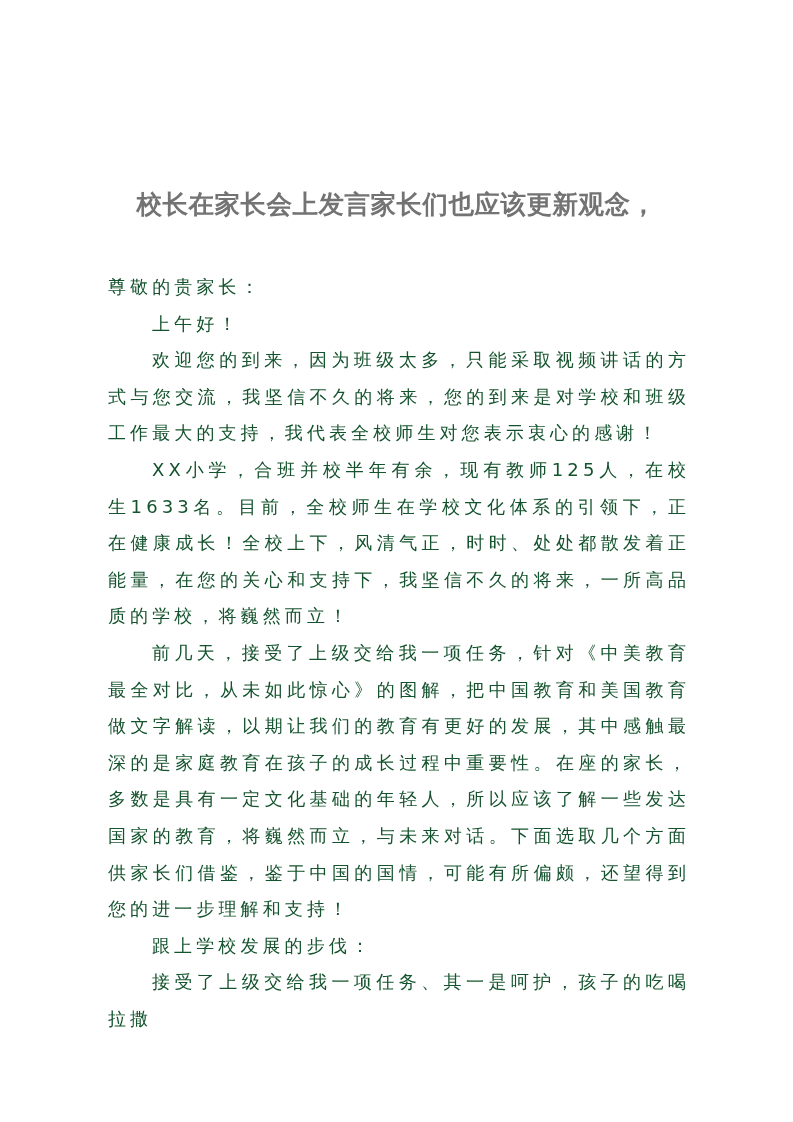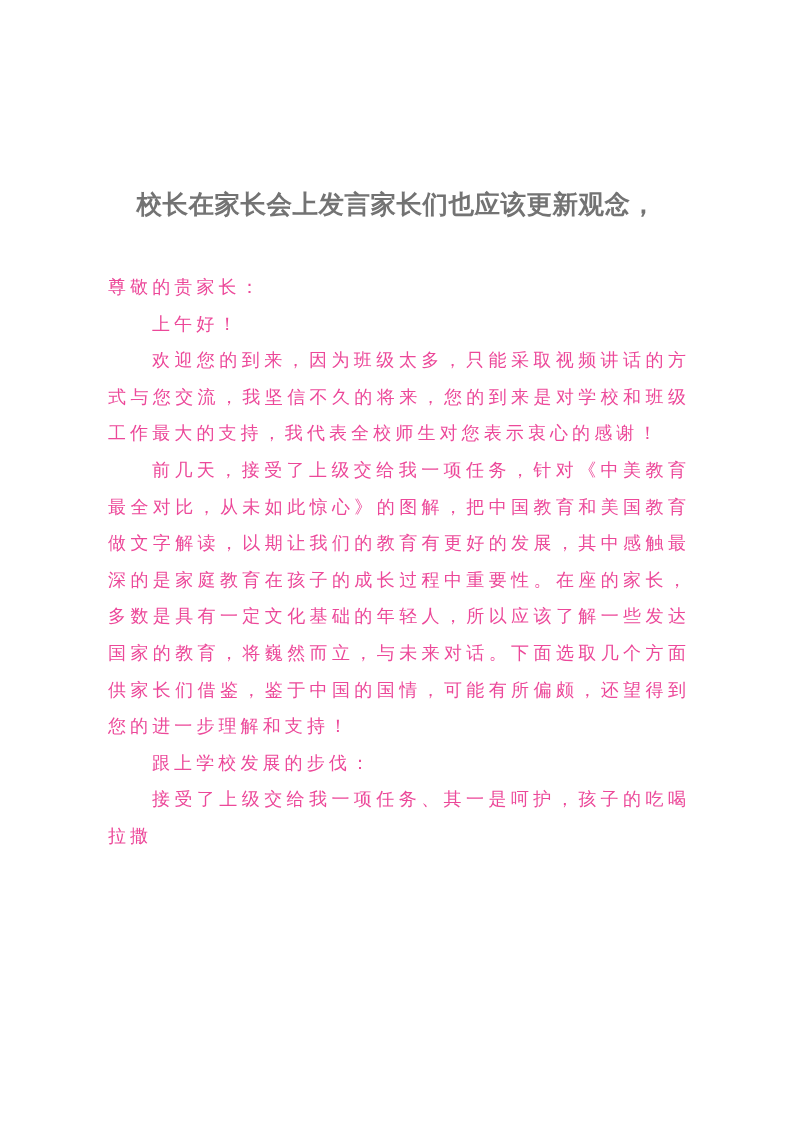--- a/index.html
+++ b/index.html
@@ -7,35 +7,36 @@
   .page { position: absolute; left: 0; top: 0; width: 793px; height: 1122px; background: #fff; }
   .title {
     position: absolute; left: 100px; top: 149px; width: 593px;
     font-family: "DejaVu Serif", "Liberation Serif", serif;
     font-weight: bold; font-size: 25.5px; line-height: 46px;
     color: #737373; text-align: center; letter-spacing: 0.5px; margin-top: 32px;
   }
   .body {
     position: absolute; left: 108px; top: 269px; width: 582px;
     font-family: "DejaVu Sans", "Liberation Sans", sans-serif;
-    font-size: 18px; line-height: 36.6px; color: #ec4899;
+    font-size: 18px; line-height: 36.6px; color: #14532d;
     text-align: justify; letter-spacing: 4.1px;
   }
   .body p { margin: 0; }
   .indent { text-indent: 44px; }
 </style>
 </head>
 <body>
 
 <div class="page">
   <div class="title">
     <div>校长在家长会上发言家长们也应该更新观念，</div>
   </div>
 
   <div class="body">
     <p>尊敬的贵家长：</p>
     <p class="indent">上午好！</p>
     <p class="indent">欢迎您的到来，因为班级太多，只能采取视频讲话的方式与您交流，我坚信不久的将来，您的到来是对学校和班级工作最大的支持，我代表全校师生对您表示衷心的感谢！</p>
+    <p class="indent">XX小学，合班并校半年有余，现有教师125人，在校生1633名。目前，全校师生在学校文化体系的引领下，正在健康成长！全校上下，风清气正，时时、处处都散发着正能量，在您的关心和支持下，我坚信不久的将来，一所高品质的学校，将巍然而立！</p>
     <p class="indent">前几天，接受了上级交给我一项任务，针对《中美教育最全对比，从未如此惊心》的图解，把中国教育和美国教育做文字解读，以期让我们的教育有更好的发展，其中感触最深的是家庭教育在孩子的成长过程中重要性。在座的家长，多数是具有一定文化基础的年轻人，所以应该了解一些发达国家的教育，将巍然而立，与未来对话。下面选取几个方面供家长们借鉴，鉴于中国的国情，可能有所偏颇，还望得到您的进一步理解和支持！</p>
     <p class="indent">跟上学校发展的步伐：</p>
     <p class="indent">接受了上级交给我一项任务、其一是呵护，孩子的吃喝拉撒</p>
   </div>
 </div>
 
 </body></html>

